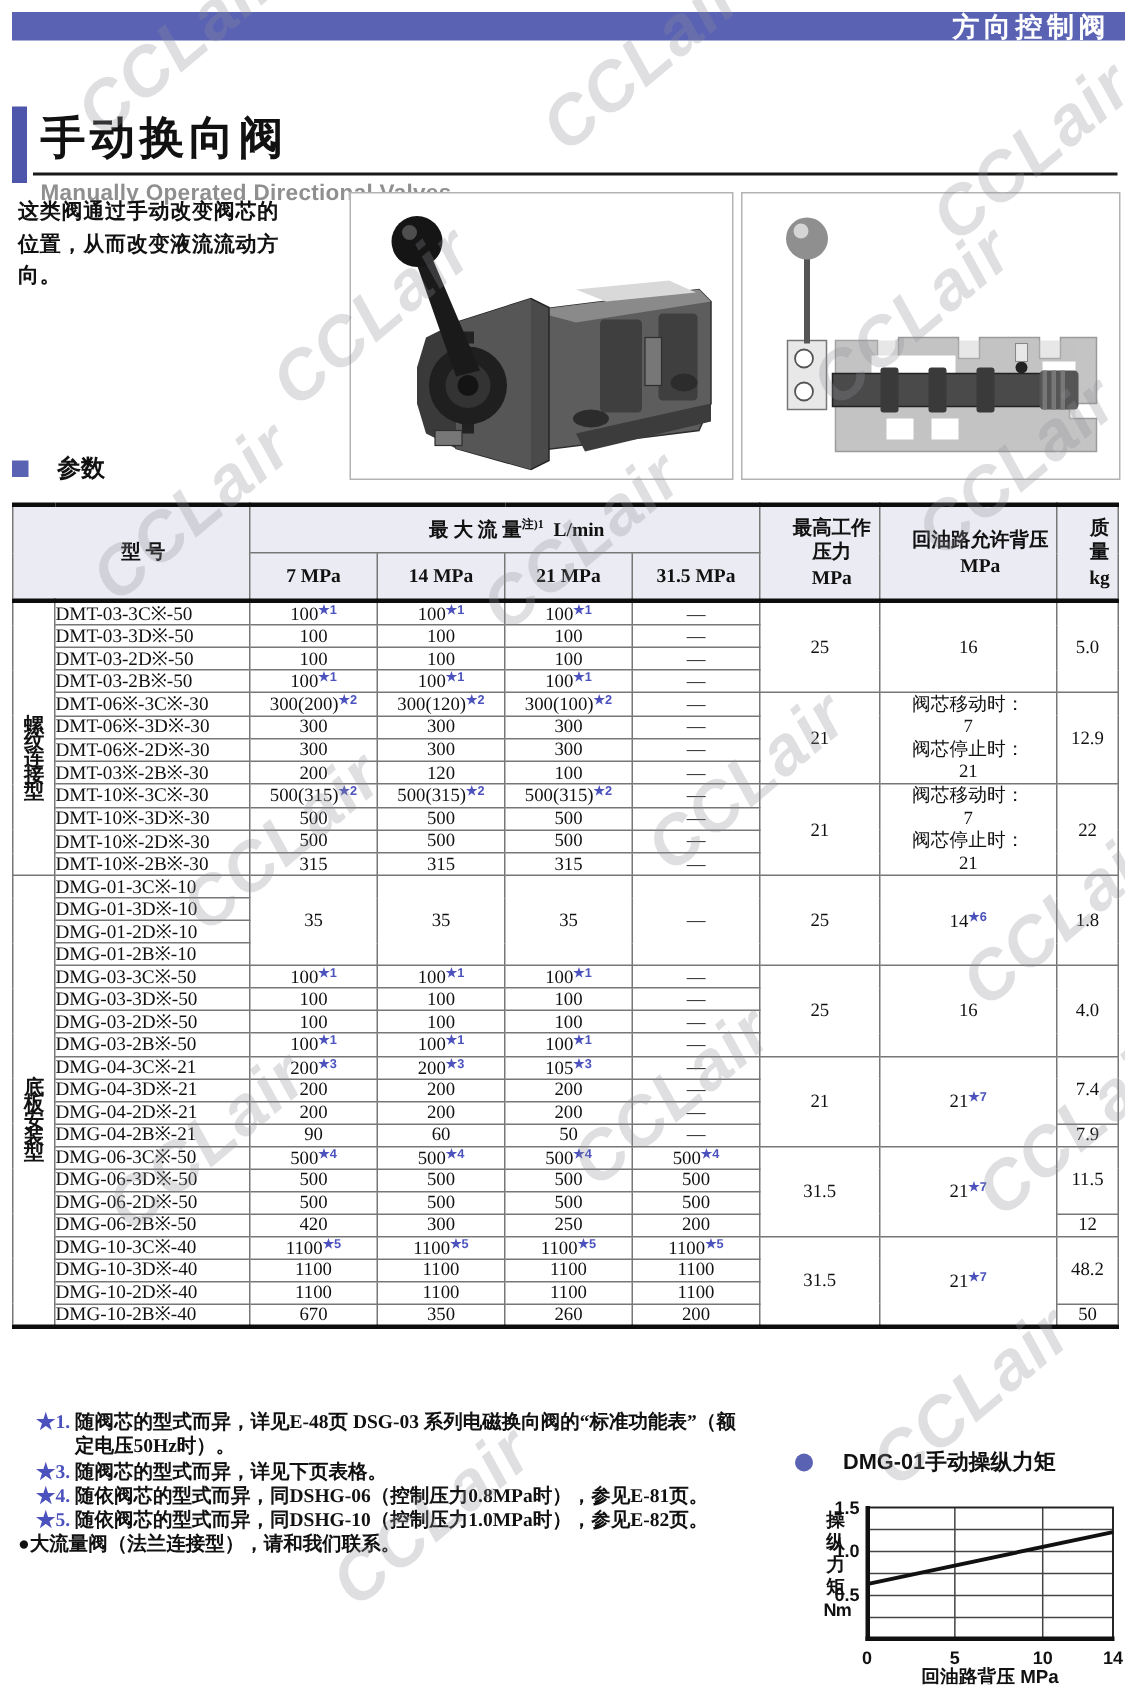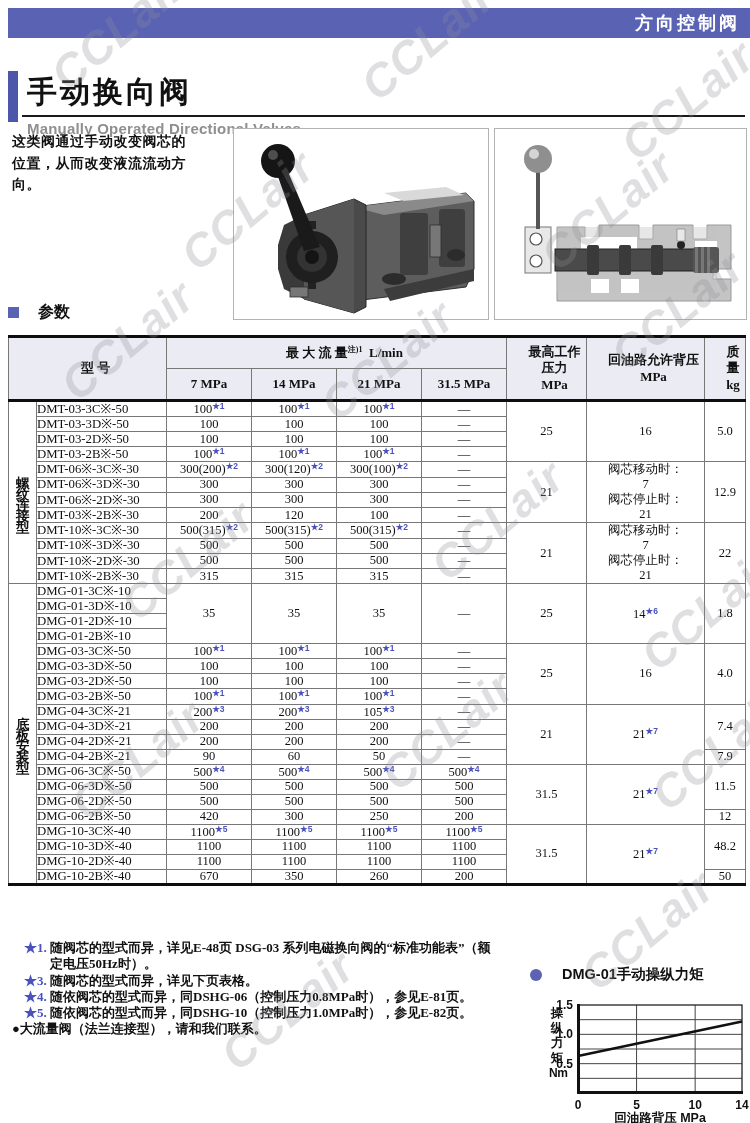--- a/index.html
+++ b/index.html
@@ -5,21 +5,21 @@
   :root{
     --accent:#5a62b4;
     --star:#4b52bd;
     --thin:#777;
     --thick:#0d0d0d;
   }
   html,body{margin:0;padding:0;background:#fff;}
   #page{position:relative;width:750px;height:1123px;background:#ffffff;overflow:hidden;
         font-family:"Liberation Serif","DejaVu Serif",serif;color:#111;}
   
-  .banner{position:absolute;top:8px;left:8px;right:0;height:30px;background:var(--accent);
+  .banner{position:absolute;top:8px;left:8px;right:0;height:19px;background:var(--accent);
           color:#fff;font-family:"Liberation Sans","DejaVu Sans",sans-serif;font-weight:bold;
           font-size:18px;display:flex;align-items:center;justify-content:flex-end;
           padding-right:10px;letter-spacing:3px;}
   
   .title-accent{position:absolute;left:8px;top:71px;width:10px;height:51px;background:#4d56aa;}
   .page-title{position:absolute;left:27px;top:72px;margin:0;font-family:Liberation Sans, sans-serif;
           font-size:30px;font-weight:bold;letter-spacing:3px;}
   .title-rule{position:absolute;left:22px;top:115px;width:723px;height:2px;background:#1a1a1a;}
   .subtitle{position:absolute;left:27px;top:120px;font-family:"Liberation Sans","DejaVu Sans",sans-serif;
           font-size:15px;font-weight:bold;color:#8f8f8f;letter-spacing:0.2px;}

